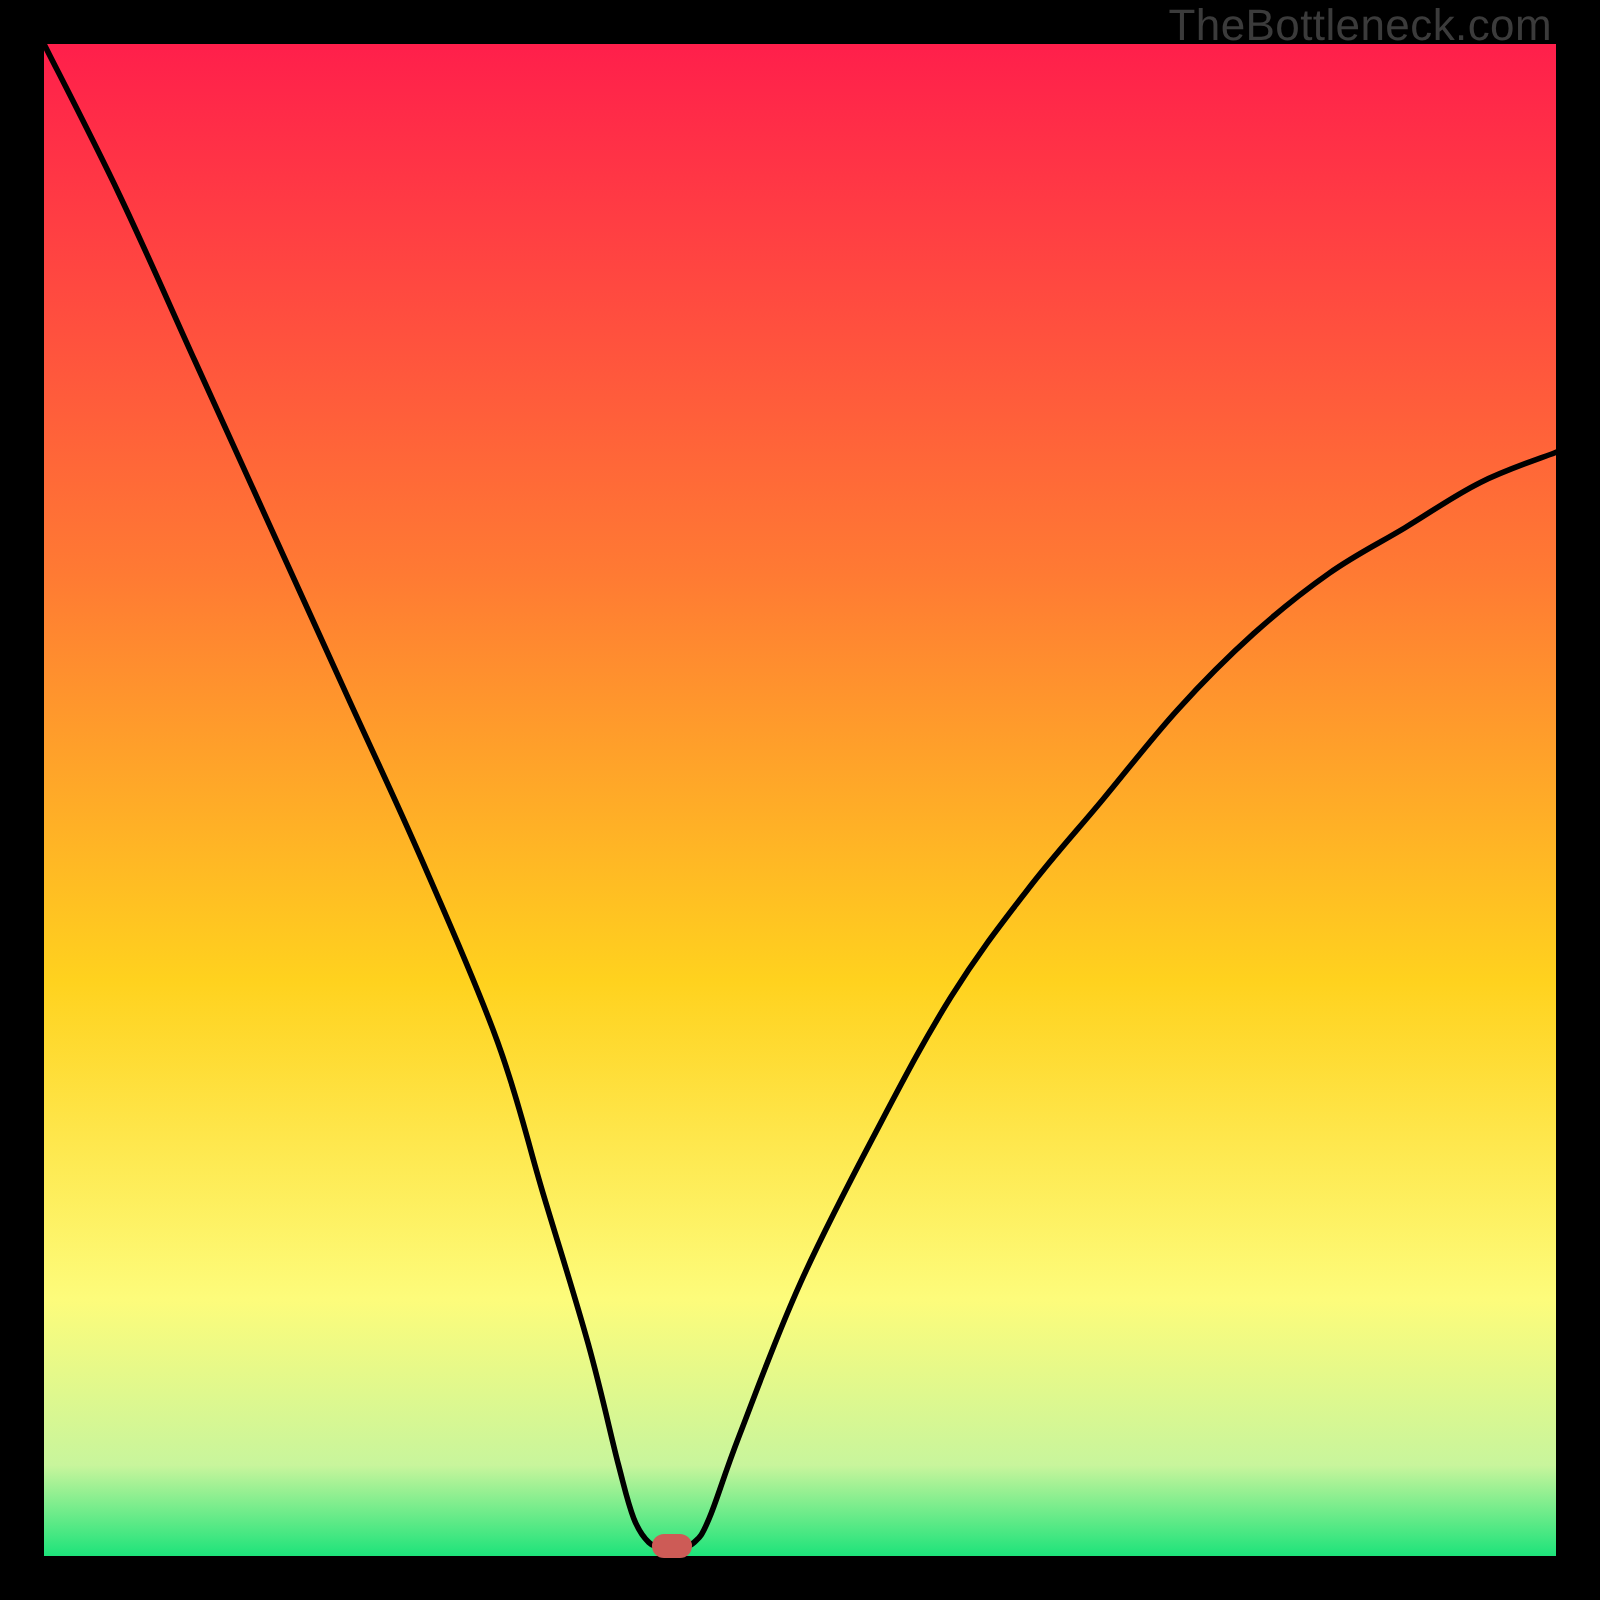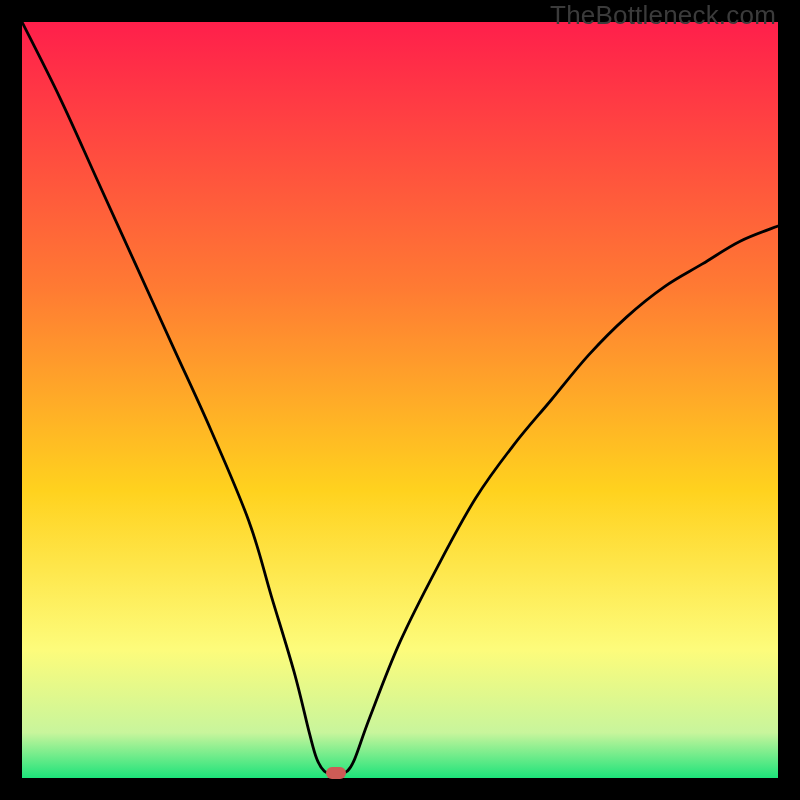--- a/index.html
+++ b/index.html
@@ -34,21 +34,21 @@
     z-index: 2;
     pointer-events: none;
   }
   .watermark {
     position: absolute;
     top: 0px;
     right: 24px;
     z-index: 10;
     color: #3b3b3b;
     font-family: Arial, Helvetica, sans-serif;
-    font-size: 26px;
+    font-size: 22px;
     font-weight: 500;
     letter-spacing: 0.2px;
   }
   .marker {
     position: absolute;
     z-index: 3;
     width: 20px;
     height: 12px;
     border-radius: 6px;
     transform: translate(-50%, -50%);

